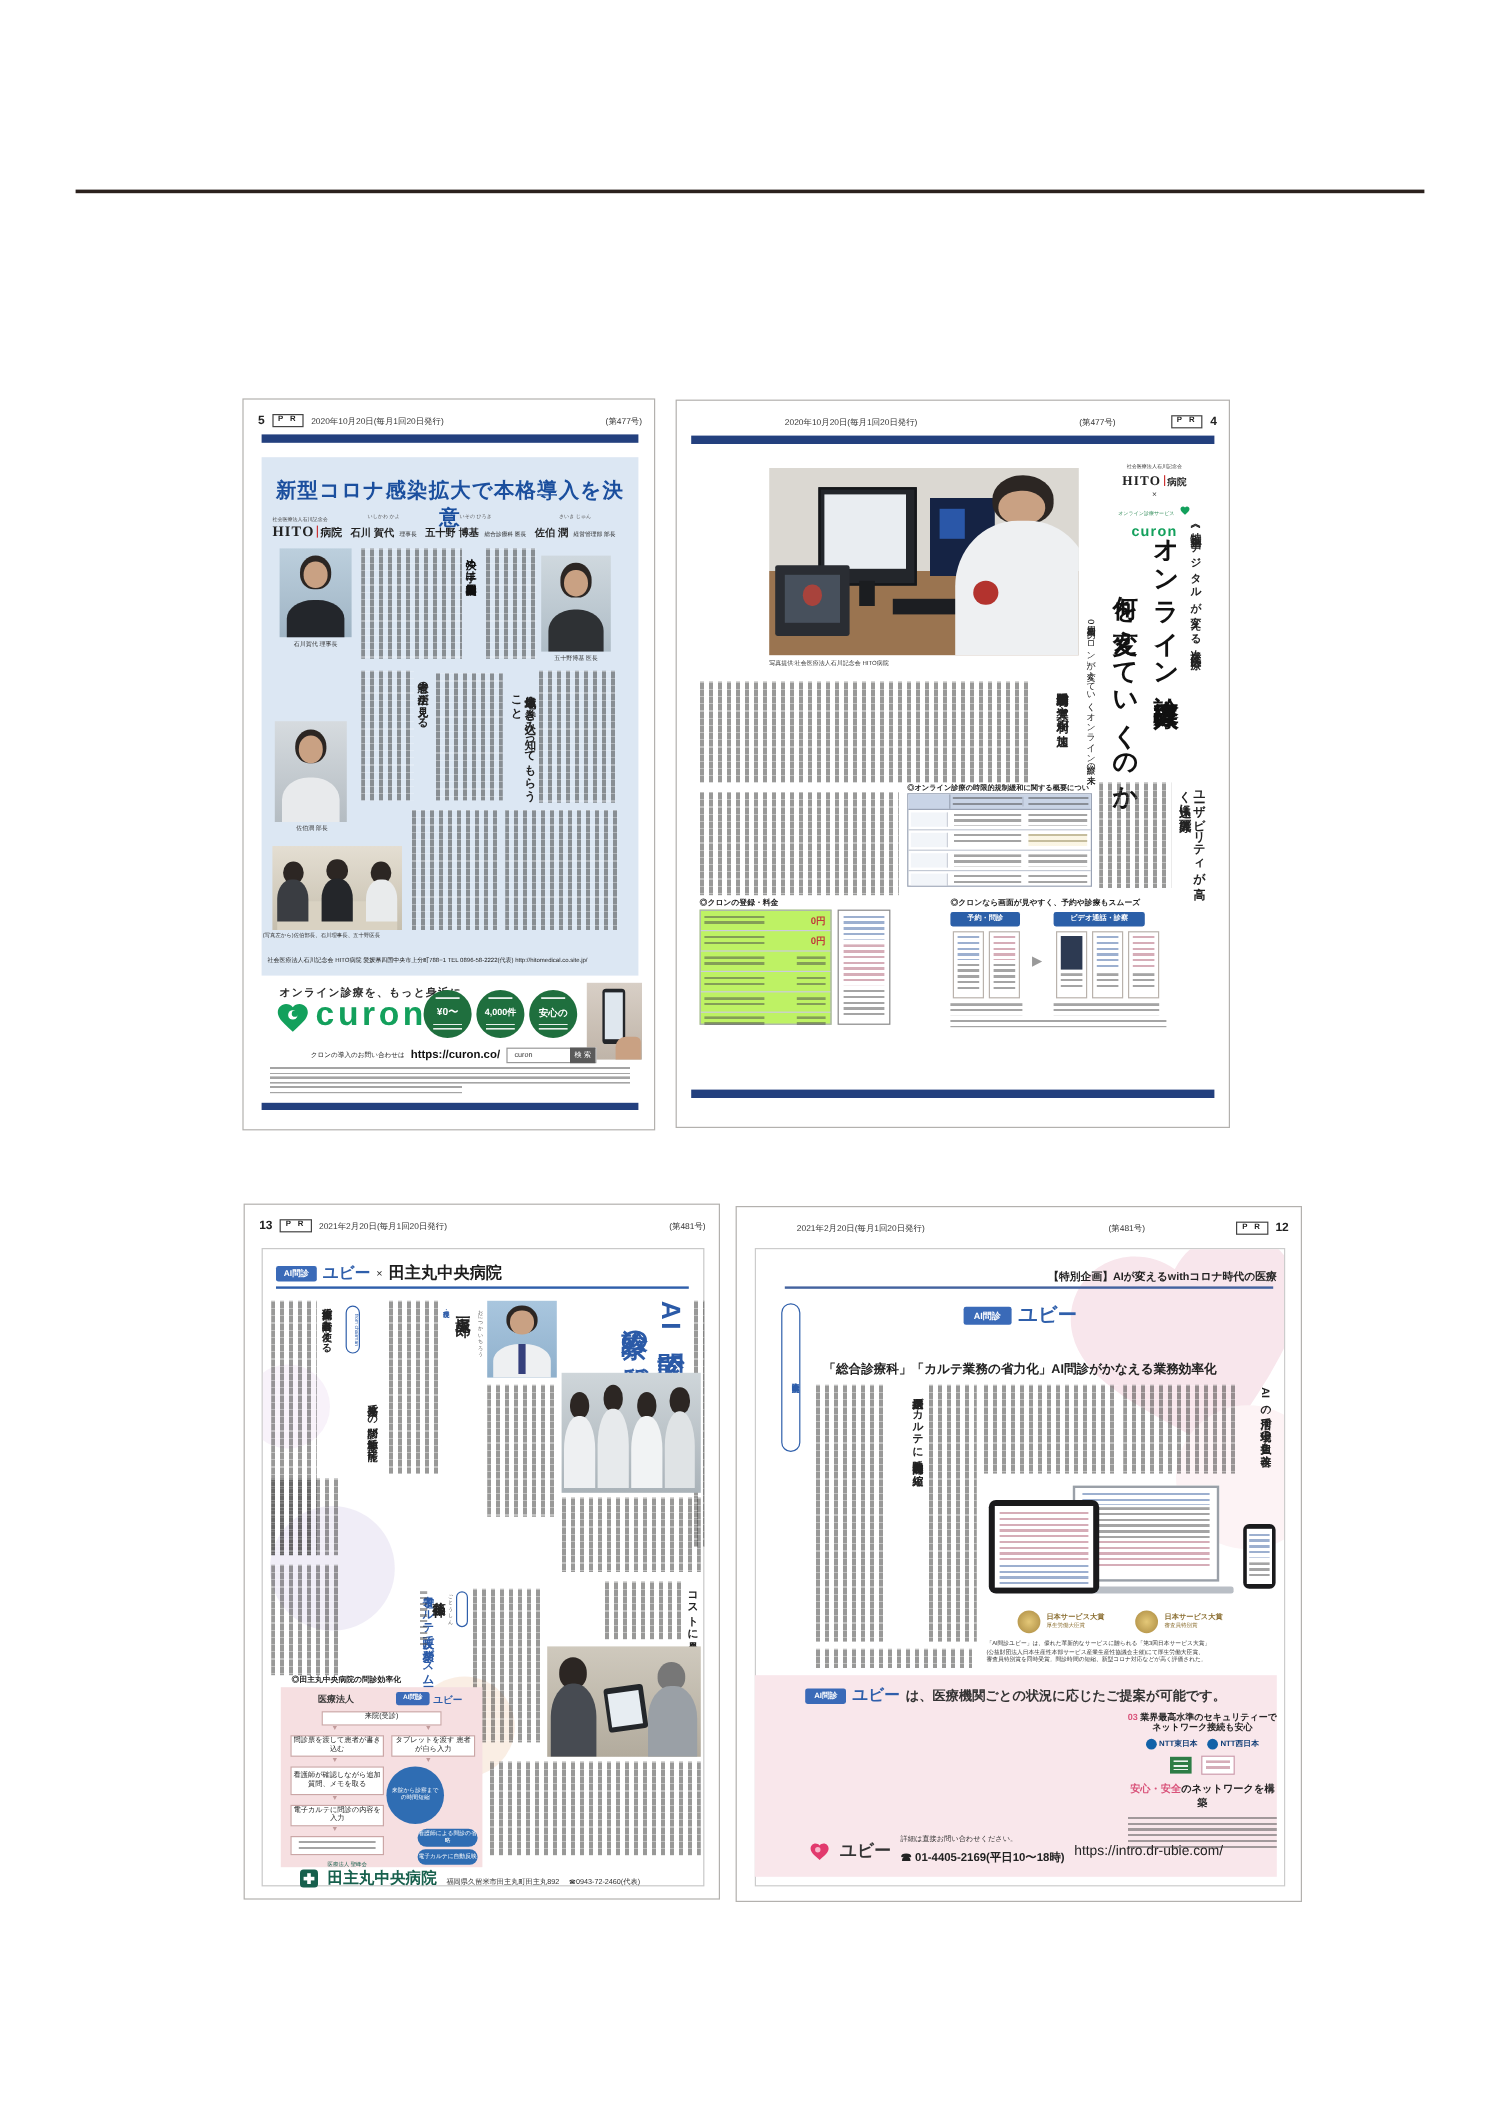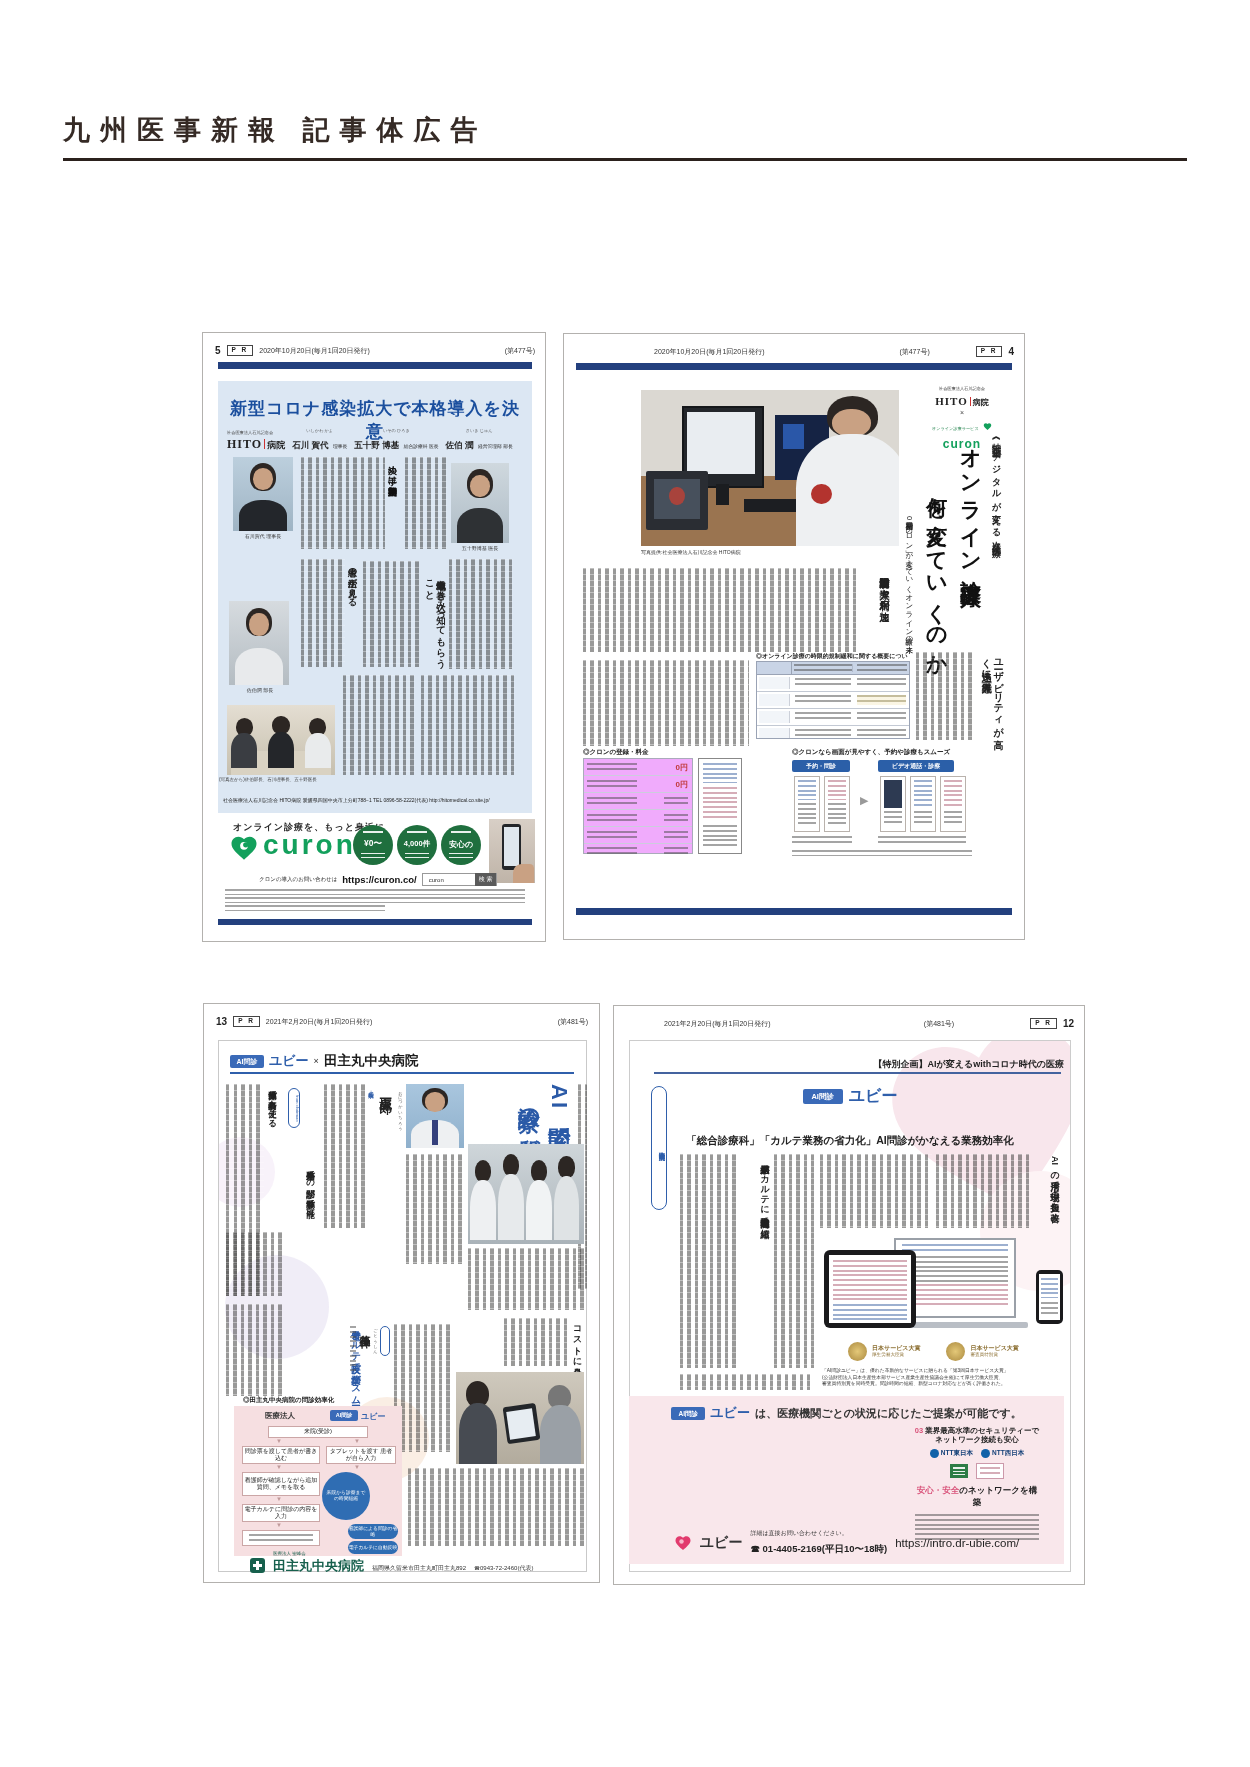--- a/index.html
+++ b/index.html
@@ -27,21 +27,20 @@
   .gbx{border:1px solid #b9b2ac;background:#fff}
   .dgbox{border:1px solid #cba6a6;background:#fff;font-size:6px;line-height:1.25;text-align:center;display:flex;align-items:center;justify-content:center;padding:1px}
   .bub{background:#2f6db3;color:#fff;font-size:4.8px;line-height:1.25;display:flex;align-items:center;justify-content:center;text-align:center}
   .arr{color:#c09a9a;font-size:6px;line-height:1}
 </style>
 </head>
 <body>
 
 <div id="canvas">
 
-  <div class="a b" style="left:63px;top:112px;font-size:27px;letter-spacing:10px;color:#352a25">九州医事新報 記事体広告</div>
   <div class="a" style="left:63px;top:158px;width:1124px;height:3px;background:#2b211d"></div>
 
   <div class="card" style="left:202px;top:332px;width:344px;height:610px">
     <div class="a flex" style="left:12px;top:12px;width:320px;gap:6px">
       <span class="b" style="font-size:10px">5</span>
       <span class="prb">P R</span>
       <span class="hd">2020年10月20日(毎月1回20日発行)</span>
       <span class="hd" style="margin-left:auto">(第477号)</span>
     </div>
     <div class="a nb" style="left:15px;top:29px;width:314px;height:7px"></div>
@@ -215,21 +214,21 @@
       <div style="display:flex;height:14px">
         <span class="hf" style="width:30px;background:#e7ecf4;border-right:1px solid #9aa3b5;margin:2px"></span>
           <span class="hf" style="width:56px;margin:3px"></span>
           <span class="hf" style="flex:1;margin:3px"></span>
       </div>
     </div>
     <div class="a vf" style="left:352px;top:318px;width:60px;height:88px"></div>
     <div class="a v b" style="left:414px;top:318px;height:88px;width:26px;font-size:10px">ユーザビリティが高く迅速に導入可能</div>
 
     <div class="a b" style="left:19px;top:414px;font-size:6.5px">◎クロンの登録・料金</div>
-    <div class="a" style="left:19px;top:424px;width:110px;height:96px;border:1px solid #aab;background:#f0abfc">
+    <div class="a" style="left:19px;top:424px;width:110px;height:96px;border:1px solid #aab;background:#bef264">
       <div style="display:flex;height:16px;border-bottom:1px solid #ccd;align-items:center">
           <span class="hf" style="width:50px;margin:0 3px;height:8px"></span>
           <span class="b" style="margin-left:auto;margin-right:4px;font-size:8px;color:#c03a3a">0円</span>
         </div>
       <div style="display:flex;height:16px;border-bottom:1px solid #ccd;align-items:center">
           <span class="hf" style="width:50px;margin:0 3px;height:8px"></span>
           <span class="b" style="margin-left:auto;margin-right:4px;font-size:8px;color:#c03a3a">0円</span>
         </div>
       <div style="display:flex;height:16px;border-bottom:1px solid #ccd;align-items:center">
           <span class="hf" style="width:50px;margin:0 3px;height:8px"></span>
@@ -473,21 +472,21 @@
 
     <div class="a" style="left:15px;top:390px;width:435px;height:168px;background:#f9e7eb">
       <div class="a flex" style="left:0;top:8px;width:435px;justify-content:center;gap:5px">
         <span class="badge" style="width:34px;height:13px;font-size:6.5px;line-height:13px">AI問診</span>
         <span class="b" style="font-size:13px;color:#2f5fab">ユビー</span>
         <span class="b" style="font-size:11px;color:#333">は、医療機関ごとの状況に応じたご提案が可能です。</span>
       </div>
 
 
 
-      <div class="a" style="left:284px;top:30px;width:128px">
+      <div class="a" style="left:309px;top:30px;width:128px">
         <div class="ctr b" style="font-size:7.5px;line-height:1.25"><span style="color:#d9537a">03</span> <span>業界最高水準のセキュリティーで</span><br><span>ネットワーク接続も安心</span></div>
         <div class="flex" style="justify-content:center;gap:8px;margin-top:4px">
           <span class="flex" style="gap:2px">
               <span style="width:9px;height:9px;border-radius:50%;background:#1262a8;display:inline-block"></span>
               <span class="b" style="font-size:6.5px;color:#123f77">NTT東日本</span>
             </span>
           <span class="flex" style="gap:2px">
               <span style="width:9px;height:9px;border-radius:50%;background:#1262a8;display:inline-block"></span>
               <span class="b" style="font-size:6.5px;color:#123f77">NTT西日本</span>
             </span>

